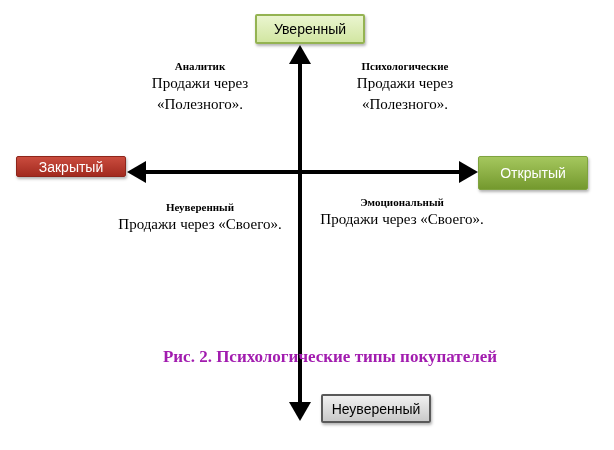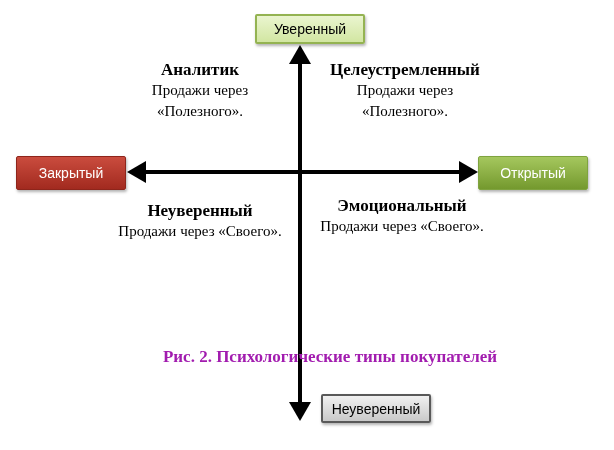--- a/index.html
+++ b/index.html
@@ -32,38 +32,38 @@
     border-radius:2px;
     box-shadow:1px 2px 3px rgba(0,0,0,0.3);
     box-sizing:border-box;
   }
   .ep-top{
     left:255px;top:14px;width:110px;height:30px;
     background:linear-gradient(#eaf5cf,#d2e6a2);
     border:2px solid #94b352;color:#000;
   }
   .ep-left{
-    left:16px;top:156px;width:110px;height:34px;
+    left:16px;top:156px;width:110px;height:21px;
     background:linear-gradient(#ca4c3e,#a22a1f);
     border:1px solid #8e251b;color:#fff;
   }
   .ep-right{
     left:478px;top:156px;width:110px;height:34px;
     background:linear-gradient(#a5c75e,#74992e);
     border:1px solid #7fa33f;color:#fff;
   }
   .ep-bottom{
     left:321px;top:394px;width:110px;height:29px;
     background:linear-gradient(#f0f0f0,#c9c9c9);
     border:2px solid #595959;color:#000;justify-content:center;
   }
 
   
   .quad{position:absolute;z-index:2;text-align:center;color:#000;}
-  .quad .q-title{font-size:17px;font-weight:bold;line-height:1.15;}
+  .quad .q-title{font-size:11px;font-weight:bold;line-height:1.15;}
   .quad .q-sub{font-size:15px;line-height:1.45;}
   .q-tl{left:100px;top:60px;width:200px;}
   .q-tr{left:303px;top:60px;width:204px;}
   .q-bl{left:90px;top:201px;width:220px;}
   .q-br{left:293px;top:196px;width:218px;}
 
   
   .caption{
     position:absolute;z-index:2;
     left:120px;top:347px;width:420px;
@@ -96,21 +96,21 @@
     <span>Неуверенный</span>
   </div>
 
   <div class="quad q-tl">
     <div class="q-title">Аналитик</div>
     <div class="q-sub">Продажи через</div>
     <div class="q-sub">«Полезного».</div>
   </div>
 
   <div class="quad q-tr">
-    <div class="q-title">Целеустремленный</div>
+    <div class="q-title">Психологические</div>
     <div class="q-sub">Продажи через</div>
     <div class="q-sub">«Полезного».</div>
   </div>
 
   <div class="quad q-bl">
     <div class="q-title">Неуверенный</div>
     <div class="q-sub">Продажи через «Своего».</div>
   </div>
 
   <div class="quad q-br">

